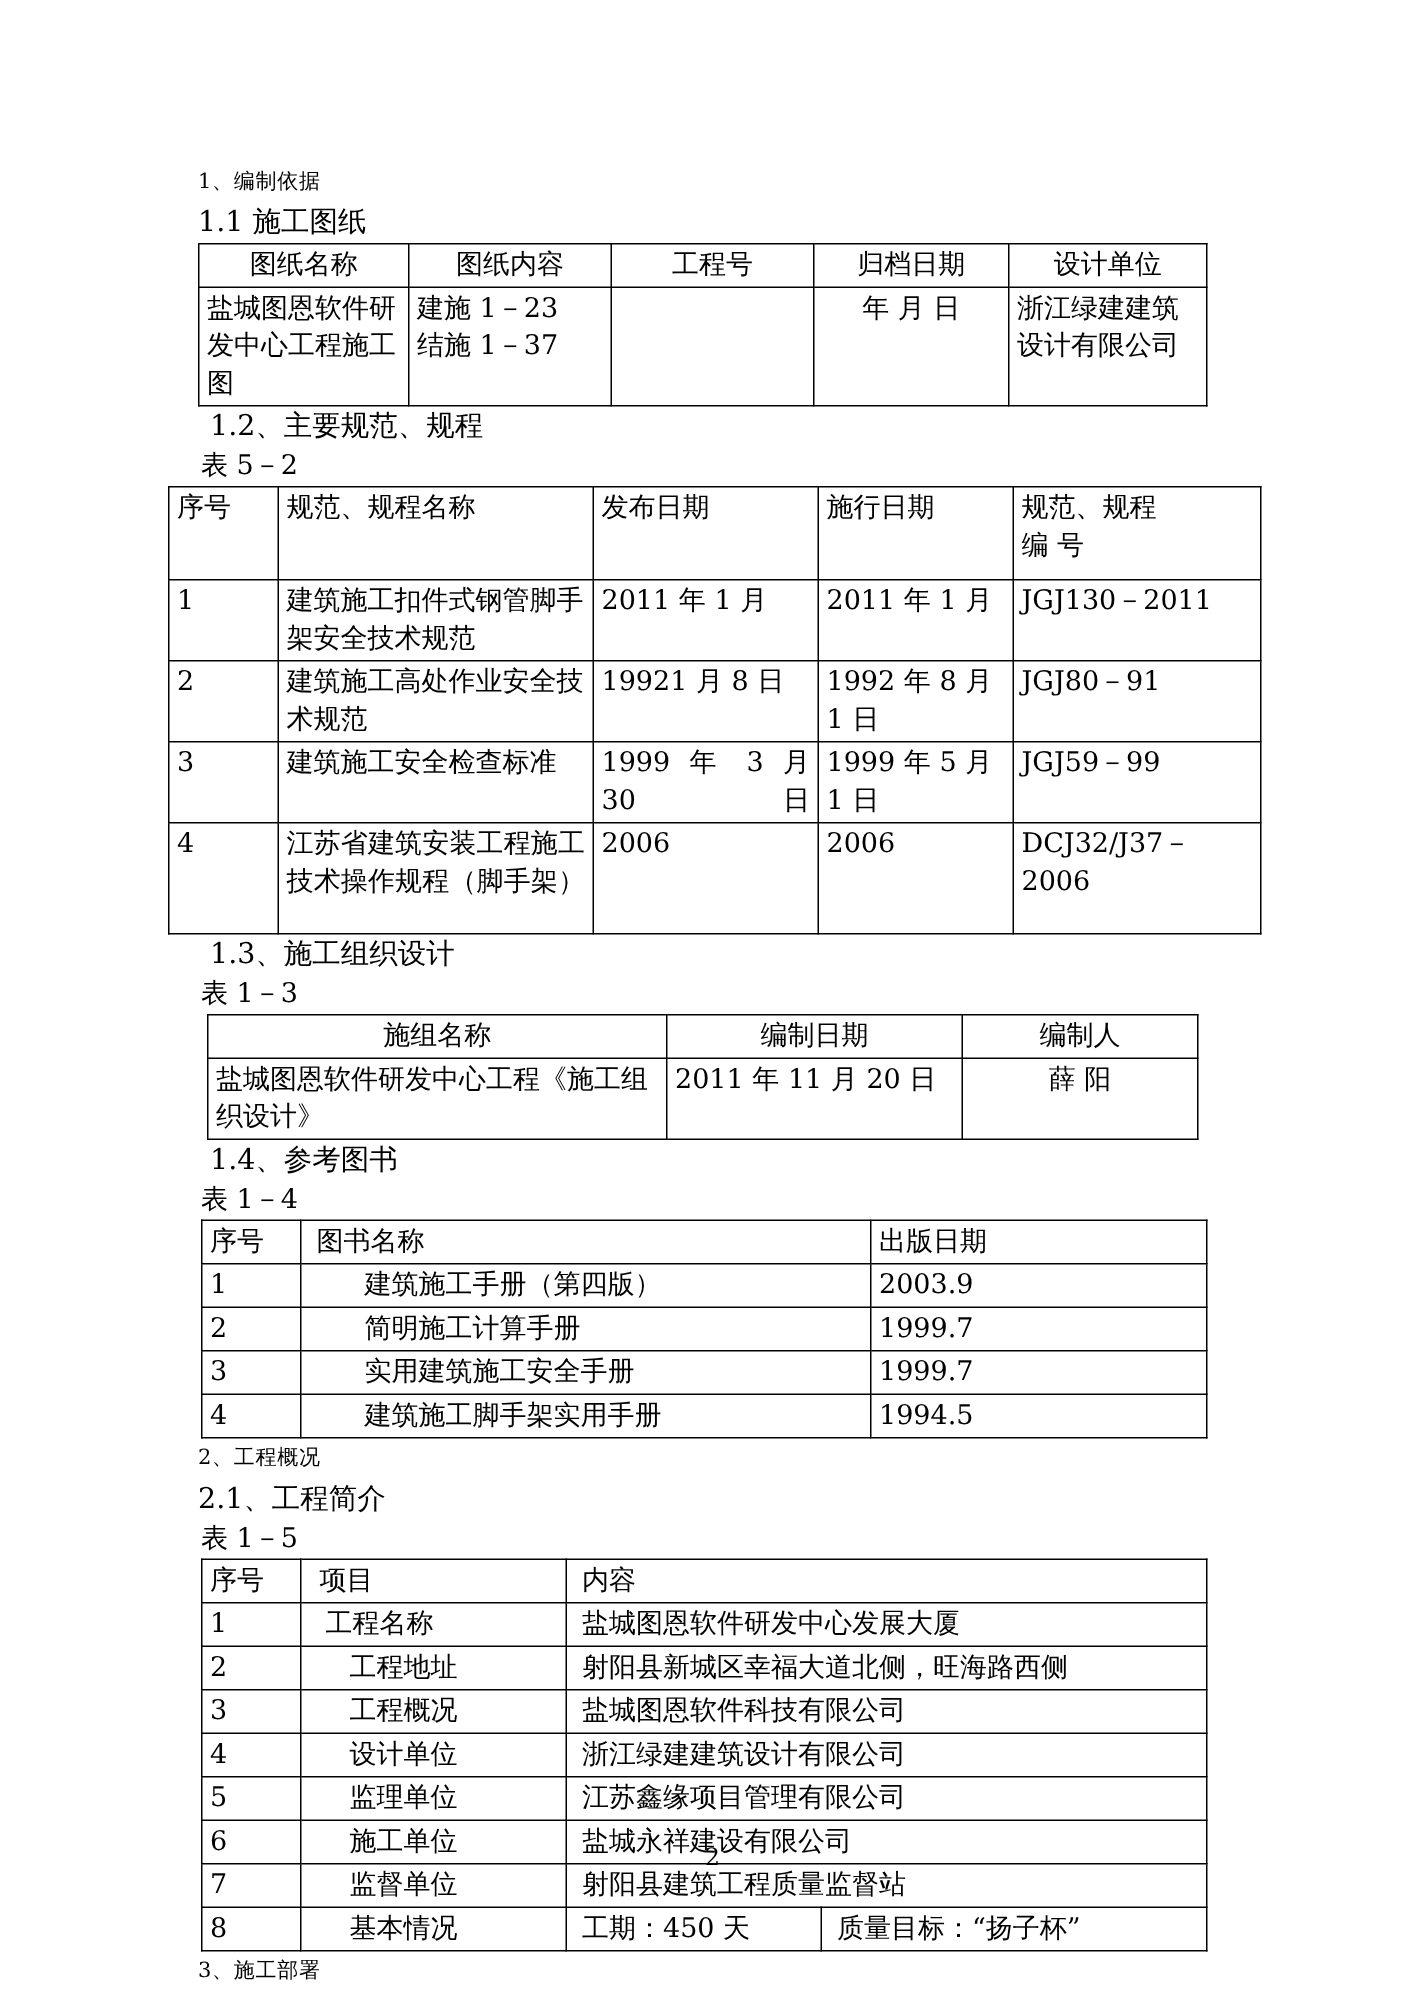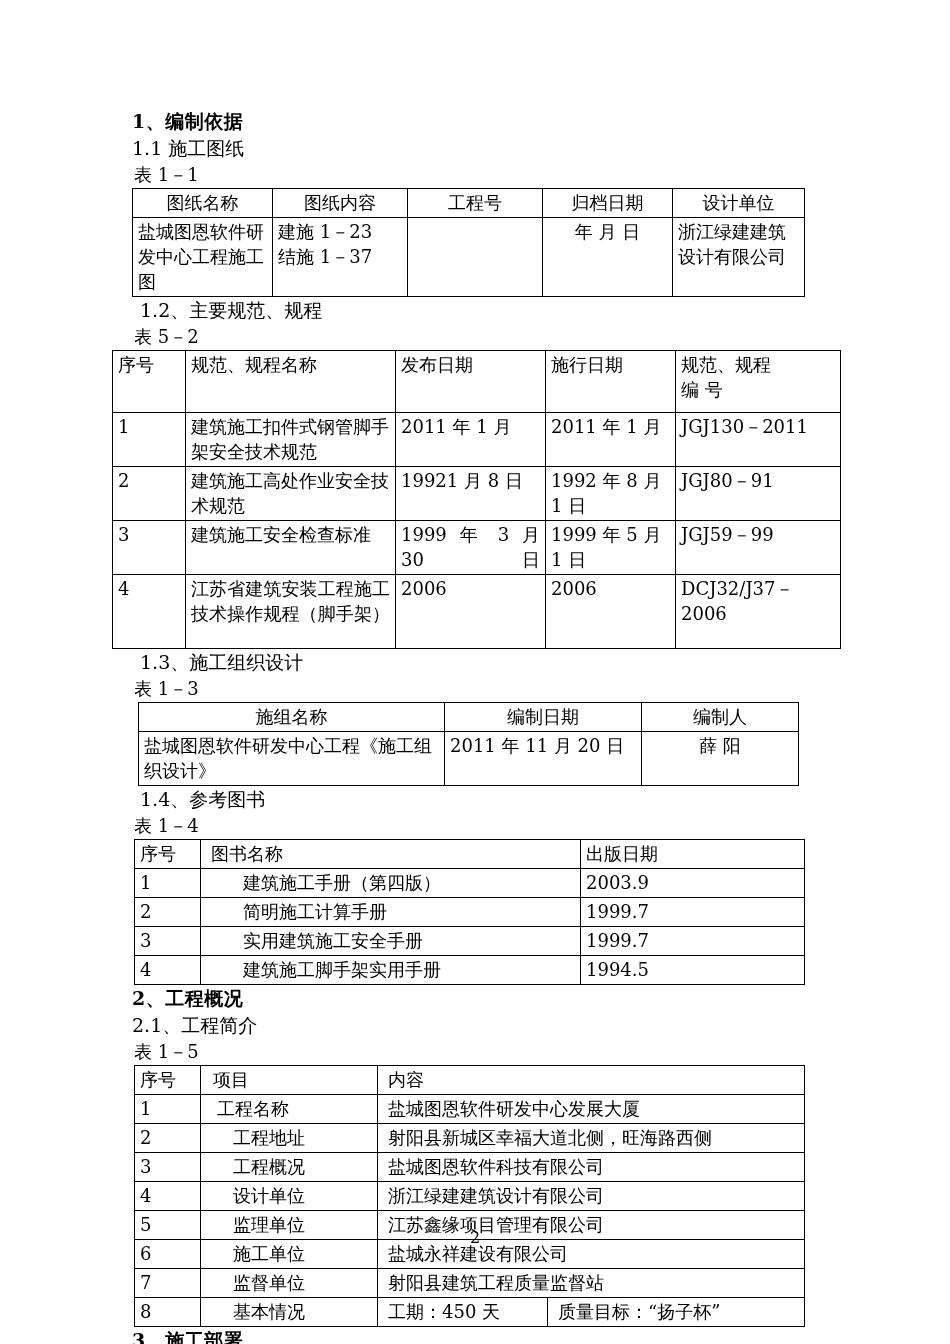--- a/index.html
+++ b/index.html
@@ -24,22 +24,22 @@
   }
   .body-area {
     position: absolute;
     left: 112px;
     top: 108px;
     width: 730px;
   }
 
   
   .h1 {
-    font-weight: bold;
-    font-size: 19px;
+    font-weight: normal;
+    font-size: 14px;
     line-height: 27px;
     margin: 0;
     padding-left: 20px;
     letter-spacing: 0.5px;
   }
   .h2 {
     font-size: 19px;
     line-height: 27px;
     margin: 0;
     padding-left: 20px;
@@ -91,21 +91,20 @@
   }
 </style>
 </head>
 <body>
 
 <div class="page">
   <div class="body-area">
 
     <p class="h1">1、编制依据</p>
     <p class="h2">1.1 施工图纸</p>
-    <p class="tbl-caption">表 1－1</p>
 
     <table class="doc t11">
       <colgroup>
         <col style="width:140px">
           <col style="width:135px">
           <col style="width:135px">
           <col style="width:130px">
           <col style="width:132px">
       </colgroup>
       <thead>

